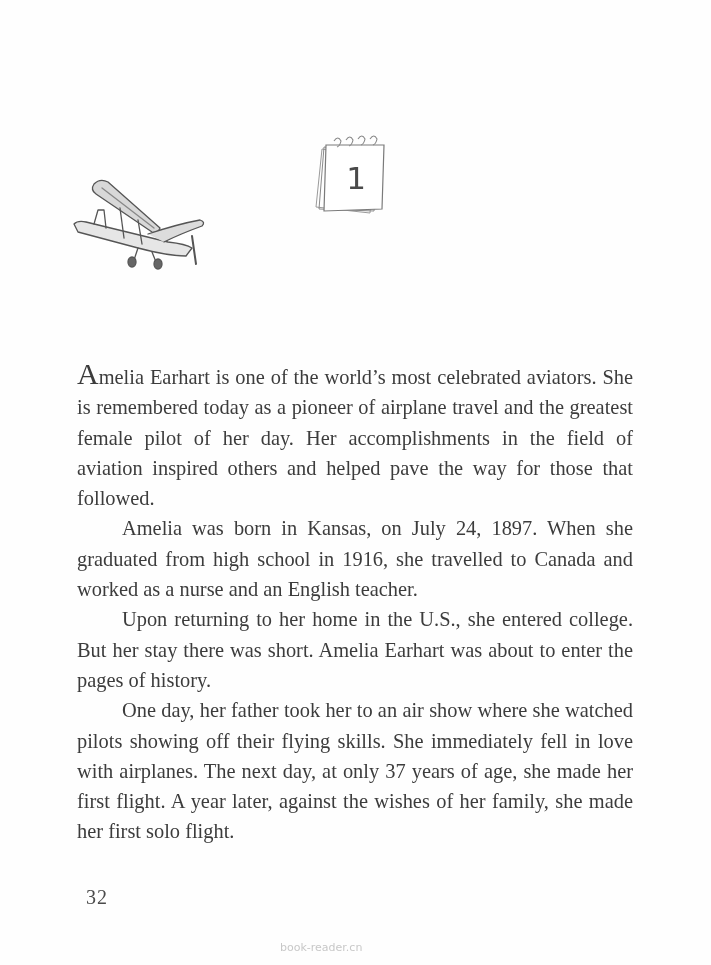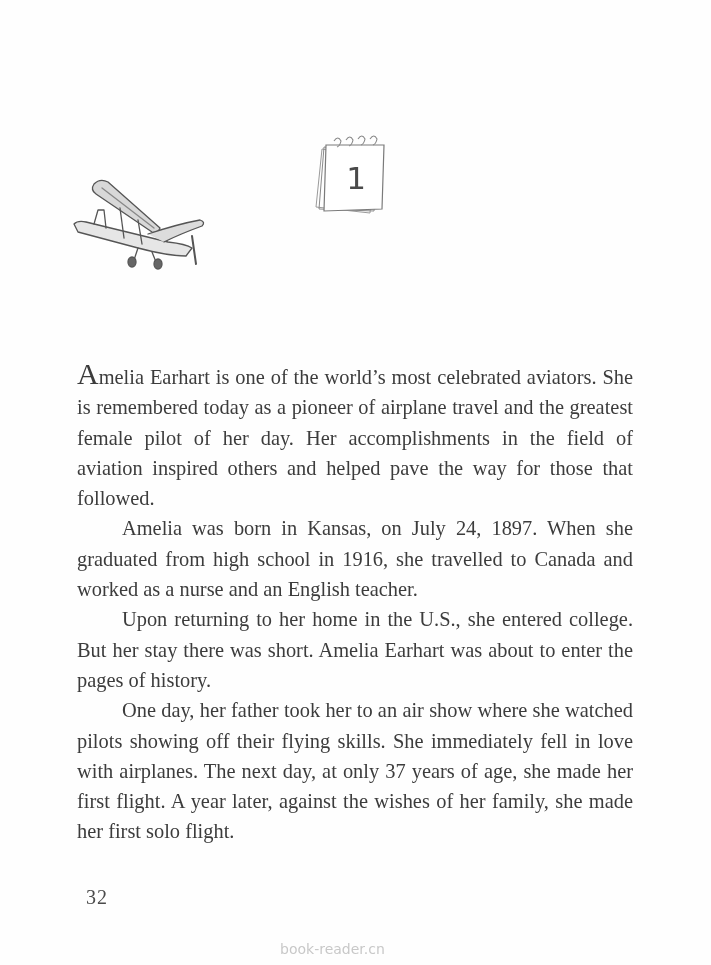--- a/index.html
+++ b/index.html
@@ -95,21 +95,21 @@
     font-size: 20px;
     color: #4a4a4a;
     letter-spacing: 1px;
     margin-left: 15px;
   }
   .watermark {
     position: absolute;
     left: 280px;
     top: 941px;
     font-family: "DejaVu Sans", sans-serif;
-    font-size: 14px;
+    font-size: 11px;
     color: #c8c8c8;
   }
 </style>
 </head>
 <body>
 
 <div class="page">
 
   <div class="calendar">
     <svg width="78" height="86" viewBox="0 0 78 86">

